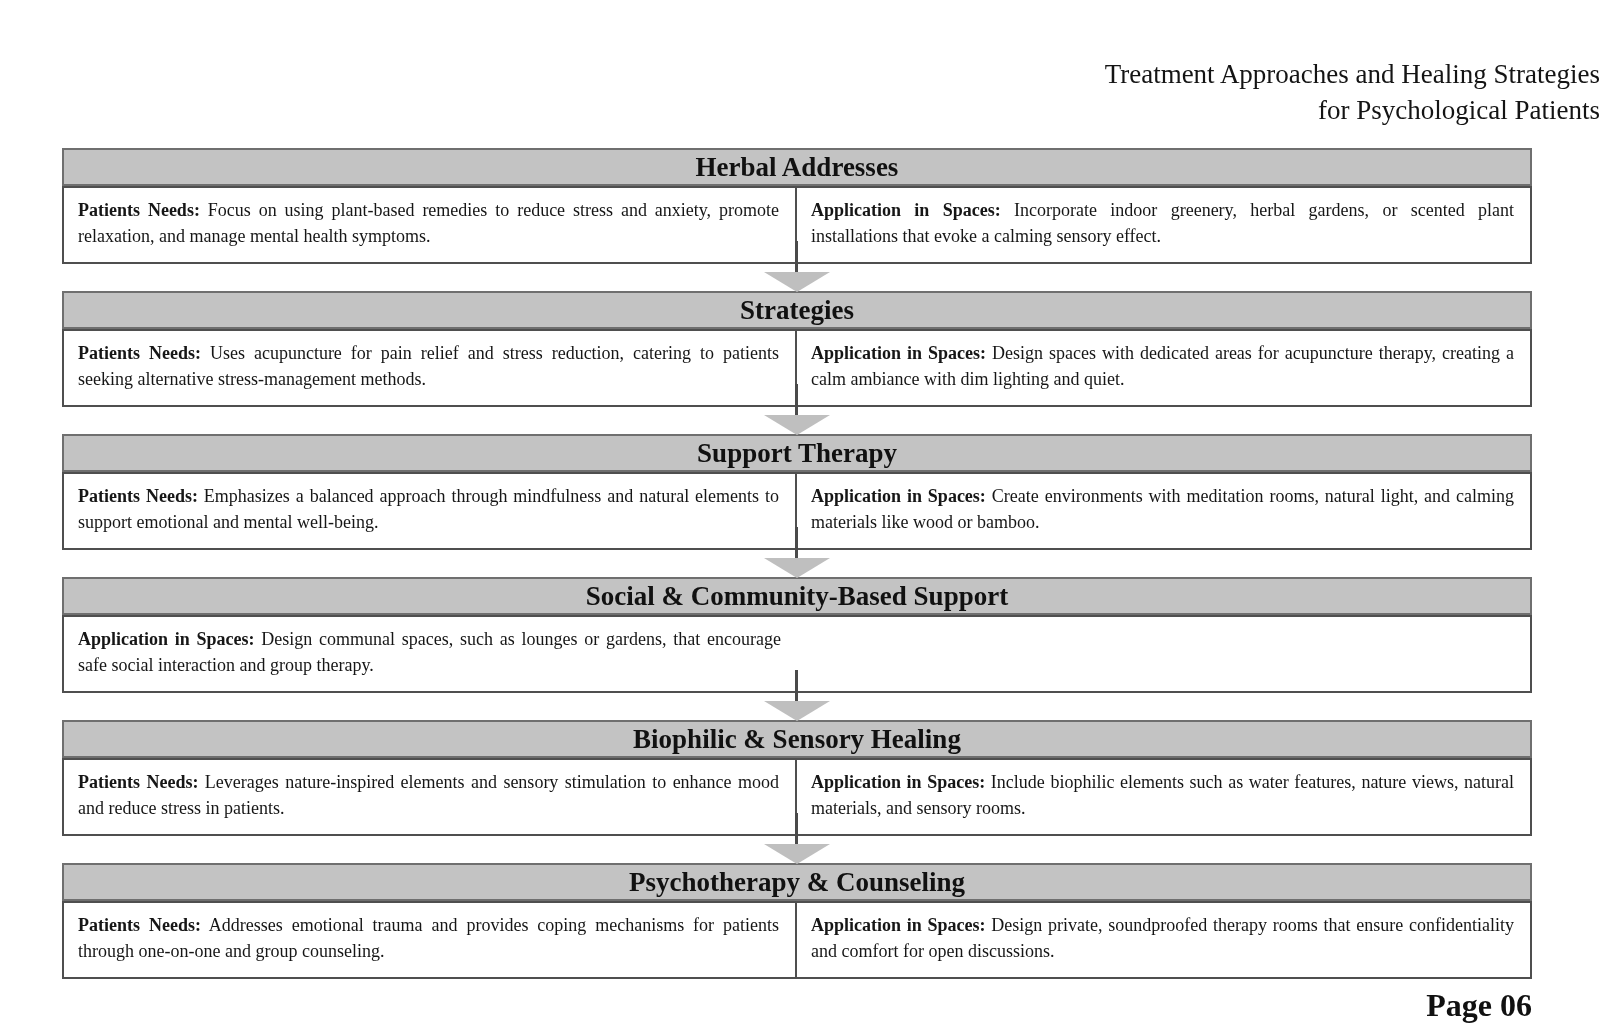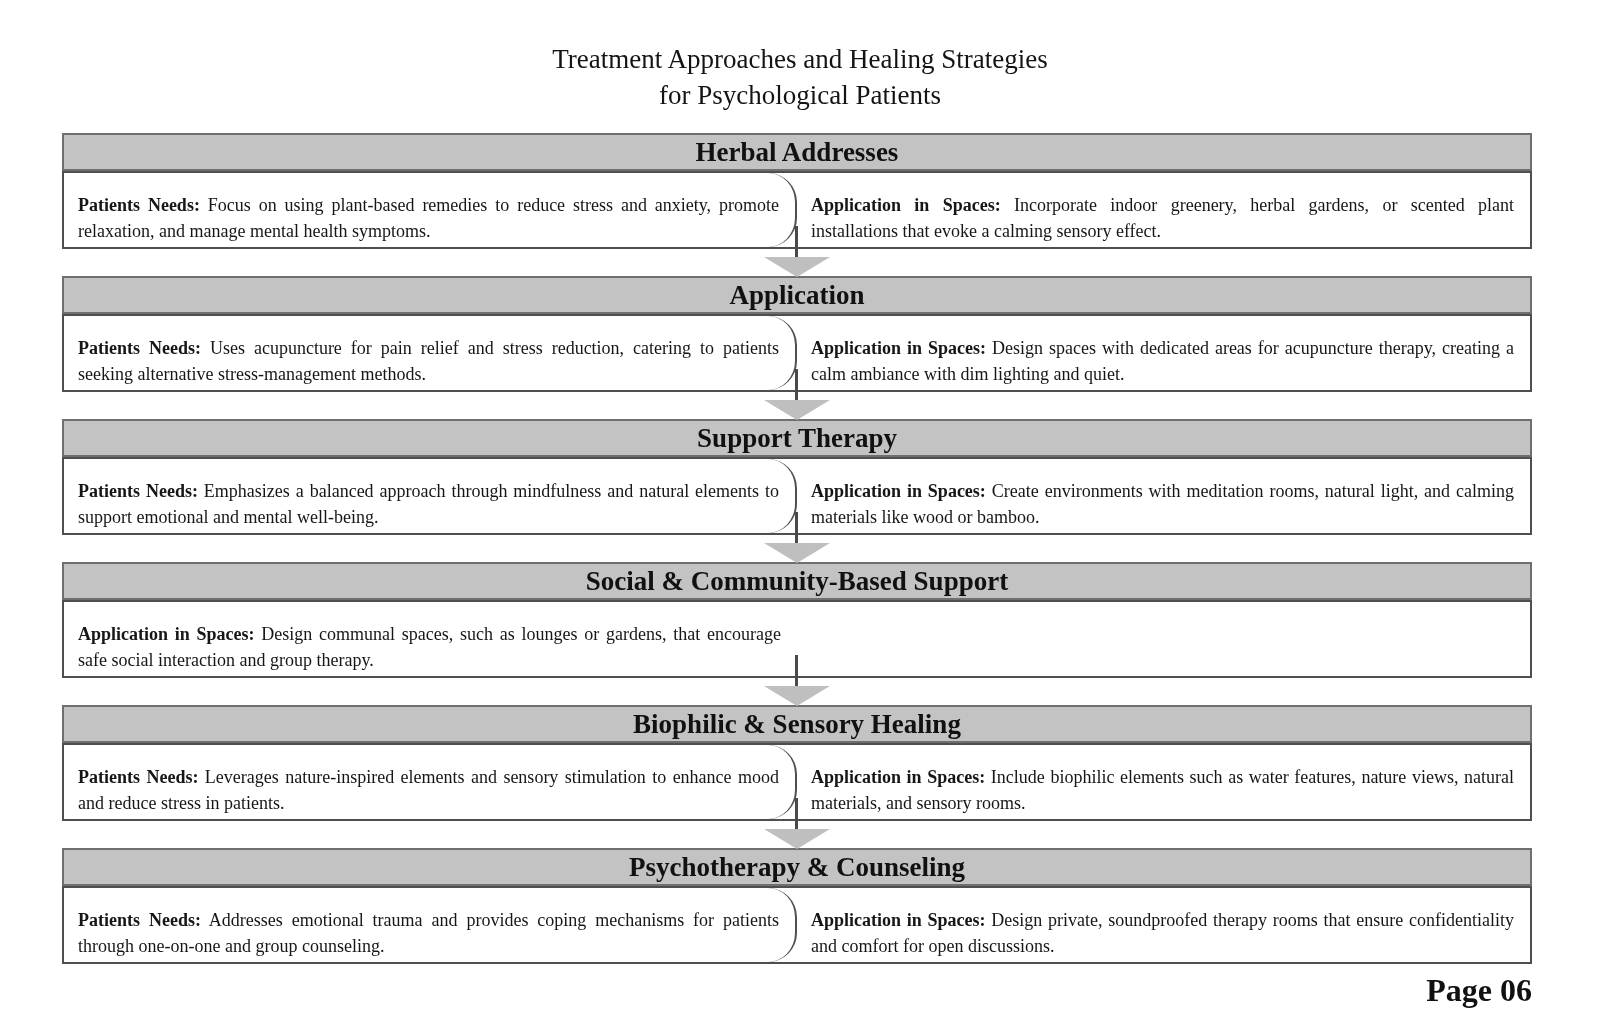--- a/index.html
+++ b/index.html
@@ -10,39 +10,39 @@
     --arrow-stem:#4a4a4a;
     --text:#161616;
   }
   *{box-sizing:border-box;}
   html,body{margin:0;padding:0;}
   body{
     width:1600px;height:1027px;background:#ffffff;overflow:hidden;
     font-family:"Liberation Serif","DejaVu Serif",serif;color:var(--text);
   }
   .doc-title{
-    margin-top:41px;text-align:center;font-size:27px;line-height:36px;
+    margin-top:56px;text-align:right;font-size:27px;line-height:36px;
     font-weight:normal;color:#141414;
   }
   .flow{
     width:1470px;margin:20px auto 0 62px;
   }
   .section{width:100%;}
   .section-header{
     height:38px;line-height:35px;background:var(--header-bg);
     border:2px solid var(--header-border);
     text-align:center;font-weight:bold;font-size:27px;color:#111;
   }
   .section-body{
     display:flex;height:78px;background:#ffffff;
     border:2px solid var(--body-border);border-top:2px solid var(--body-border);
   }
   .cell{
-    width:50%;padding:19px 16px 6px 14px;
-    font-size:18px;line-height:26px;text-align:justify;color:#161616;border-radius:29px;
+    width:50%;padding:9px 16px 6px 14px;
+    font-size:18px;line-height:26px;text-align:justify;color:#161616;
   }
   .cell.left{border-right:2px solid var(--body-border);}
   .cell b{font-weight:bold;}
   .gap{
     position:relative;height:27px;z-index:3;
   }
   .section:last-child .gap{display:none;}
   .arrow{
     position:absolute;left:50%;transform:translateX(-50%);
     bottom:-2px;width:72px;height:52px;overflow:visible;
@@ -77,21 +77,21 @@
       </div>
       <div class="gap">
         <svg class="arrow" viewBox="0 0 72 52">
           <rect x="34" y="0" width="3" height="31" style="fill:var(--arrow-stem)"></rect>
           <polygon points="3,31 69,31 36,51" style="fill:var(--arrow-fill)"></polygon>
         </svg>
       </div>
     </div>
 
     <div class="section">
-      <div class="section-header">Application</div>
+      <div class="section-header">Strategies</div>
       <div class="section-body">
         <div class="cell left">
           <b>Patients Needs:</b>
           <span>Uses acupuncture for pain relief and stress reduction, catering to patients seeking alternative stress-management methods.</span>
         </div>
         <div class="cell right">
           <b>Application in Spaces:</b>
           <span>Design spaces with dedicated areas for acupuncture therapy, creating a calm ambiance with dim lighting and quiet.</span>
         </div>
       </div>

